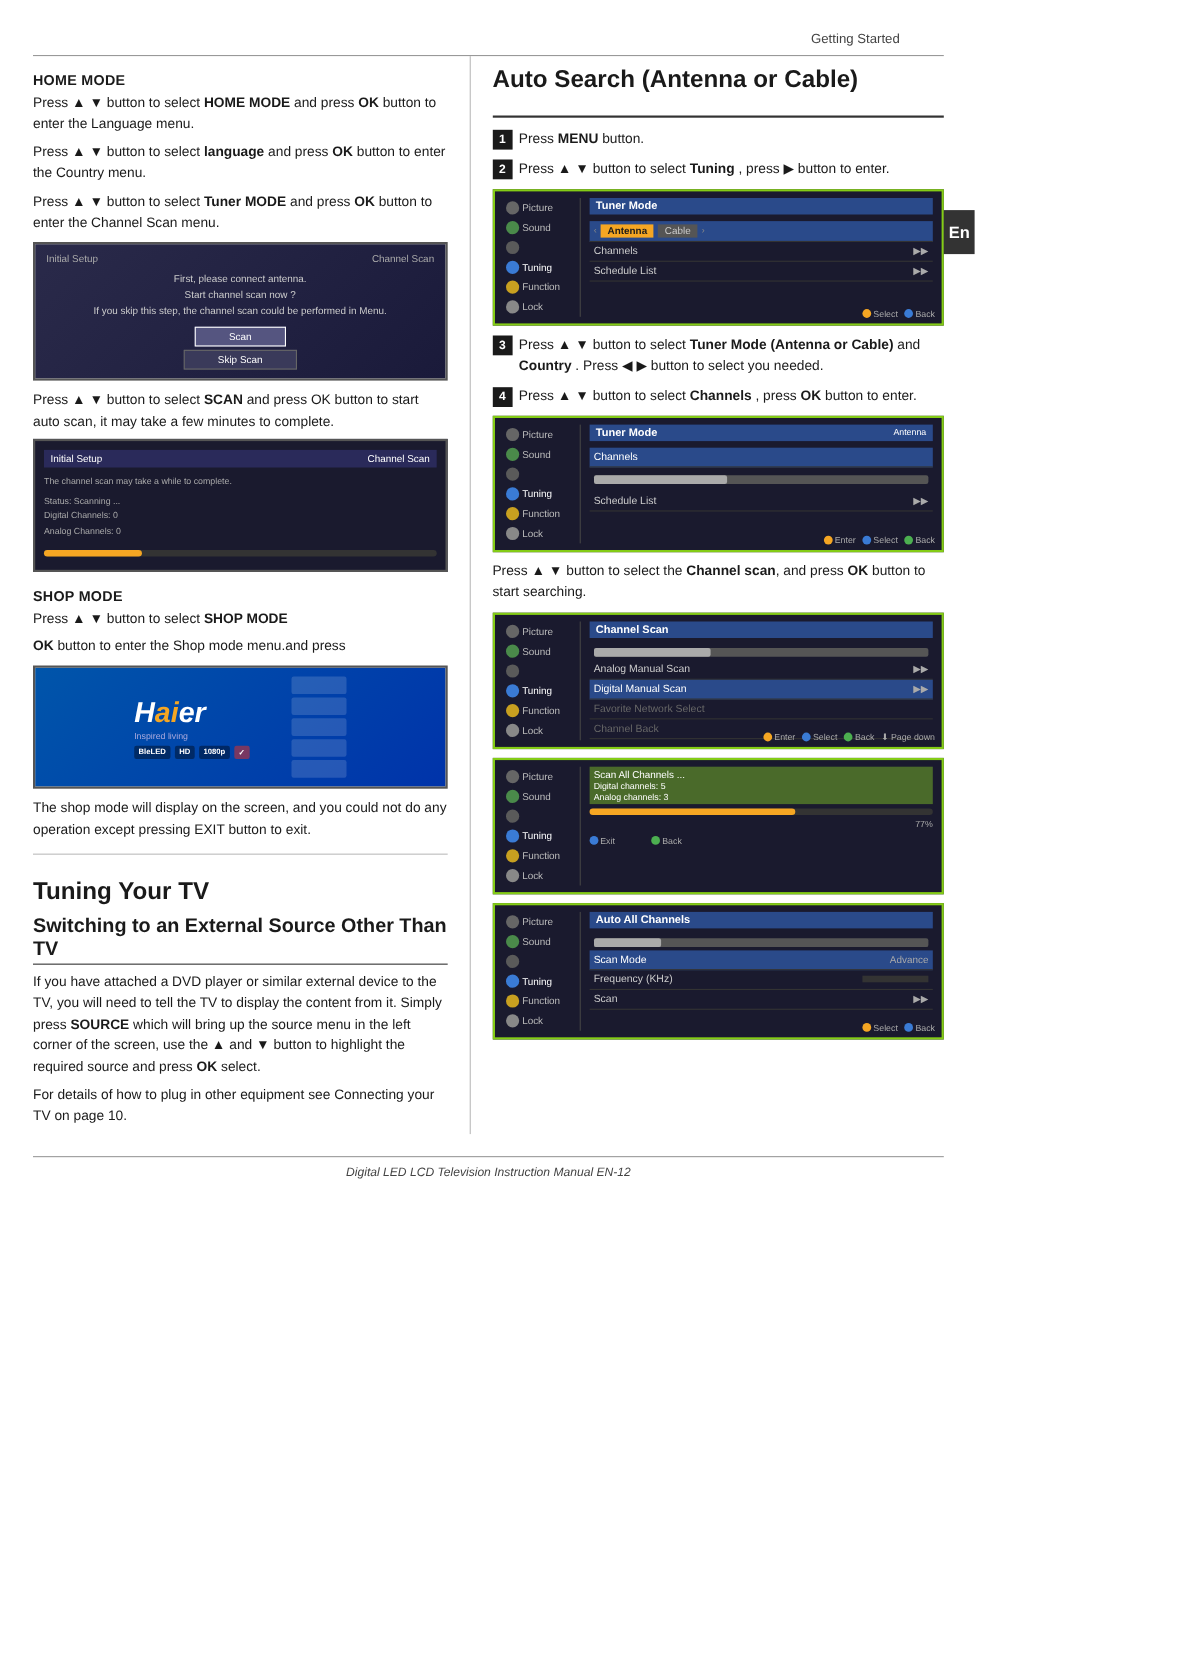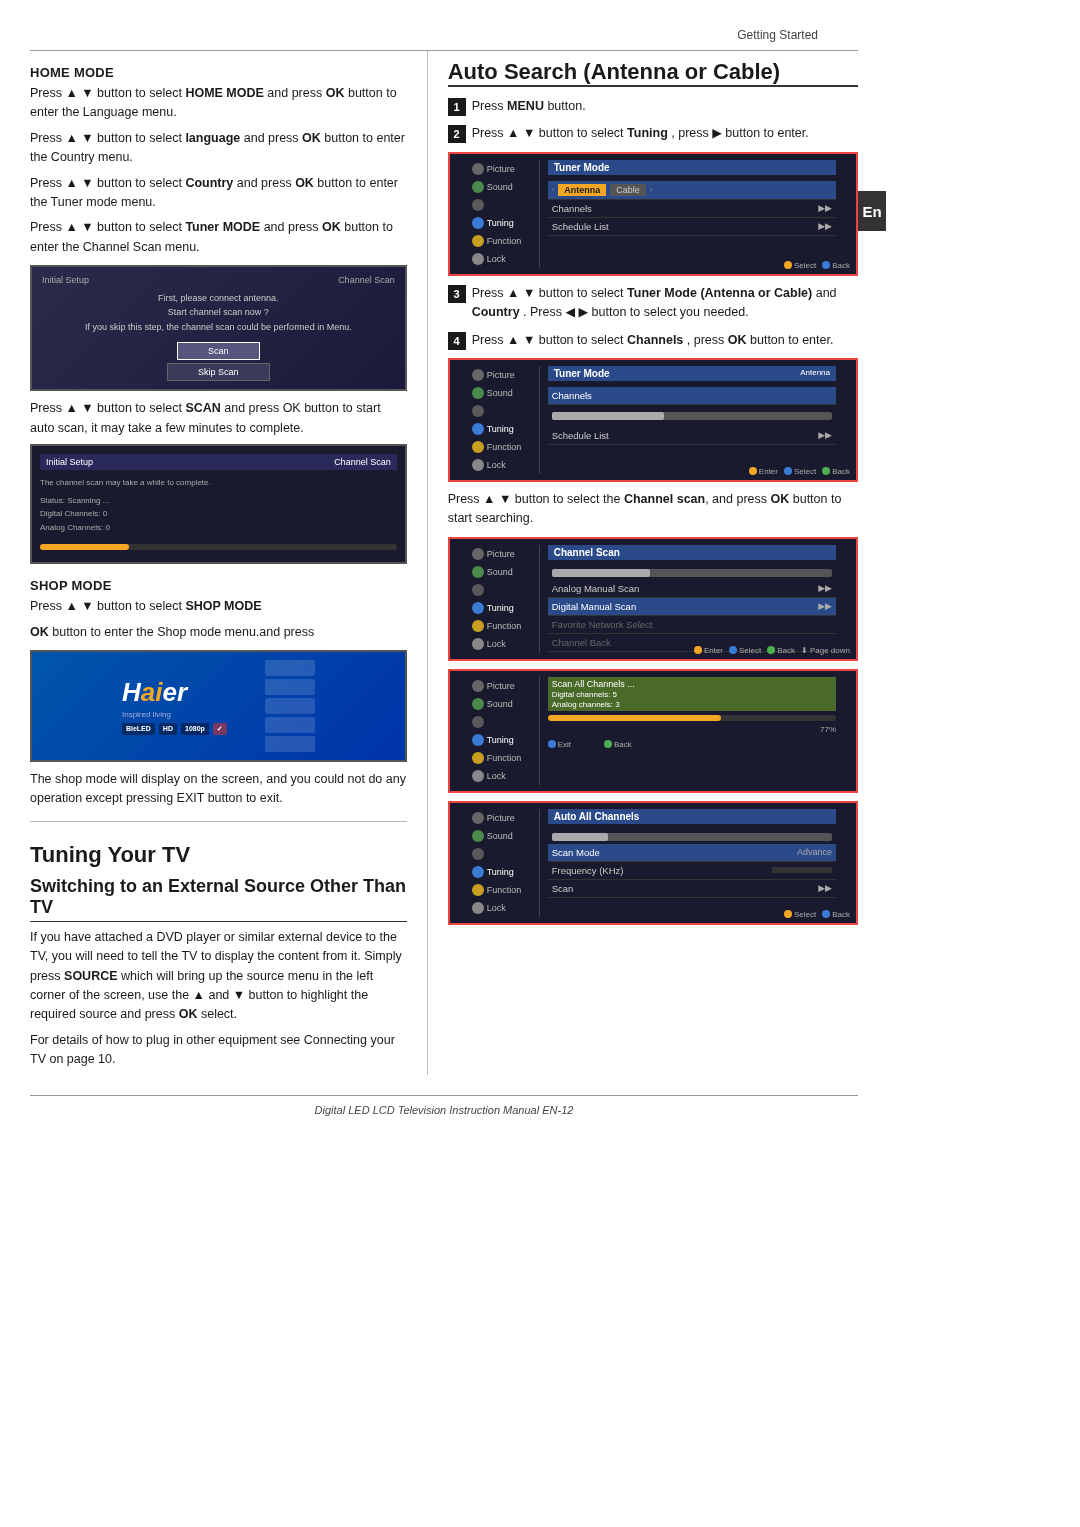--- a/index.html
+++ b/index.html
@@ -78,21 +78,21 @@
       margin-bottom: 4px;
       letter-spacing: 0.02em;
     }
 
     .main-heading {
       font-size: 22px;
       font-weight: bold;
       margin-bottom: 10px;
       margin-top: 8px;
       border-bottom: 2px solid #333;
-      padding-bottom: 0;
+      padding-bottom: 20px;
     }
 
     .sub-heading {
       font-size: 18px;
       font-weight: bold;
       margin-bottom: 6px;
       border-bottom: 1px solid #333;
       padding-bottom: 3px;
     }
 
@@ -138,23 +138,23 @@
     }
 
     .step-text {
       font-size: 12.5px;
       line-height: 1.55;
     }
 
     
     .tv-screenshot {
       background: #1a1a2e;
-      border: 2px solid #ef4444;
+      border: 2px solid #84cc16;
       margin: 8px 0;
-      padding: 6px 20px;
+      padding: 6px 8px;
       font-size: 10px;
       color: #ddd;
       min-height: 110px;
       position: relative;
     }
 
     .tv-sidebar {
       display: flex;
       gap: 0;
     }
@@ -411,23 +411,20 @@
       <div>
         <div class="section-heading">HOME MODE</div>
 
         <p class="para">
           Press ▲ ▼ button to select <b>HOME MODE</b> and press <b>OK</b> button to enter the Language menu.
         </p>
         <p class="para">
           Press ▲ ▼ button to select <b>language</b> and press <b>OK</b> button to enter the Country menu.
         </p>
         <p class="para">
-          Press ▲ ▼ button to select <b>Country</b> and press <b>OK</b> button to enter the Tuner mode menu.
-        </p>
-        <p class="para">
           Press ▲ ▼ button to select <b>Tuner MODE</b> and press <b>OK</b> button to enter the Channel Scan menu.
         </p>
 
         <div class="setup-screenshot">
           <div class="setup-title-bar">
             <span>Initial Setup</span>
             <span>Channel Scan</span>
           </div>
           <div class="setup-body">
             <div>First, please connect antenna.</div>

